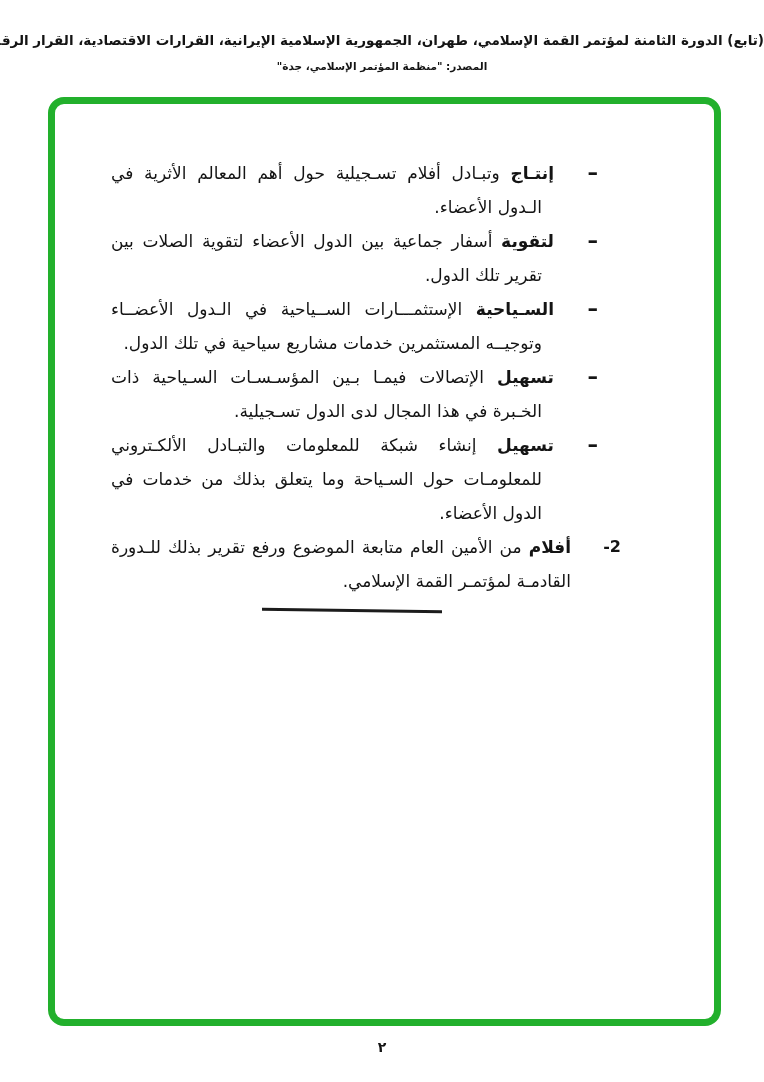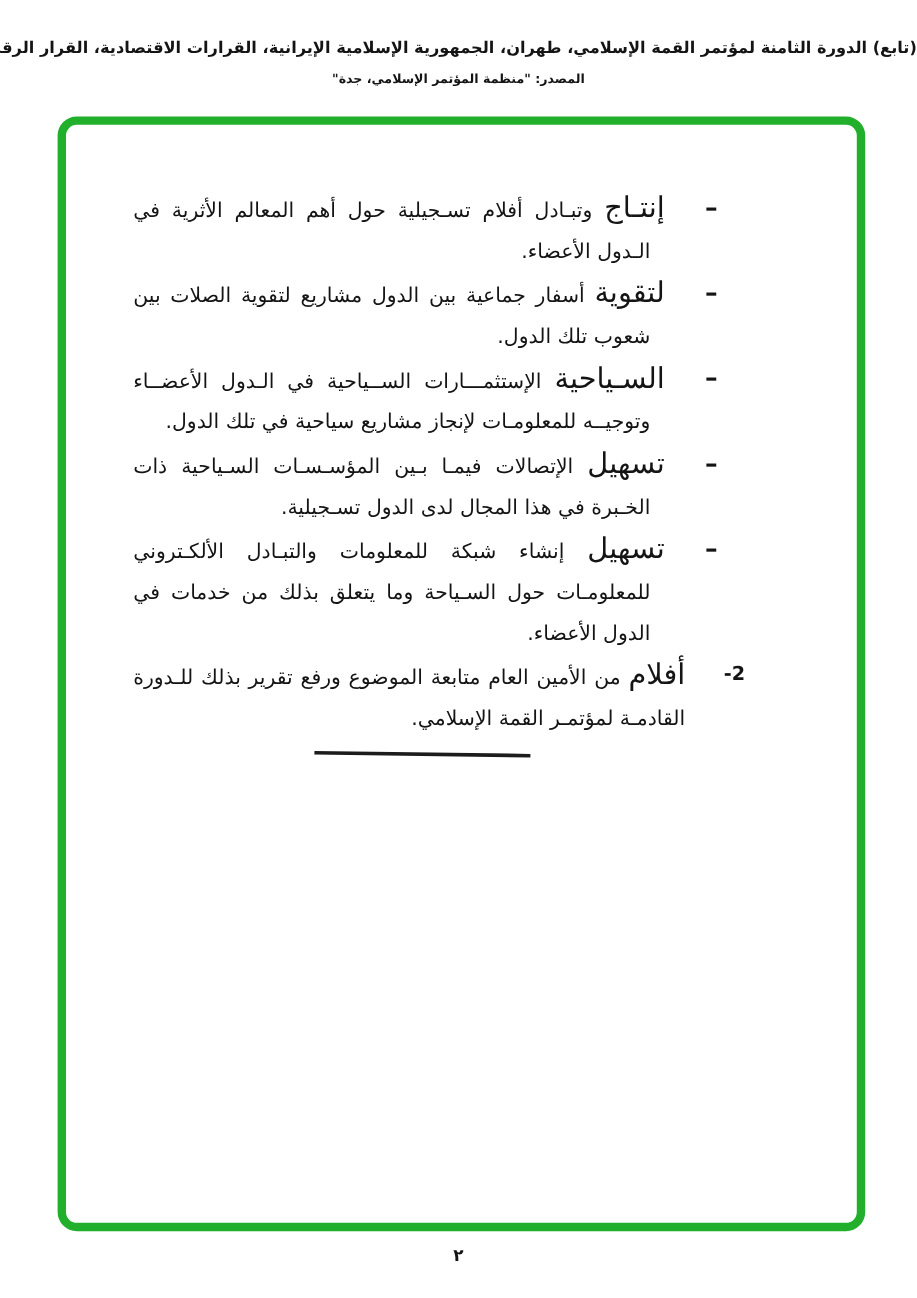--- a/index.html
+++ b/index.html
@@ -56,22 +56,22 @@
     font-size: 21px;
   }
   .bullet-item p {
     flex: 1;
     margin: 0;
     text-align: justify;
     padding-right: 12px;
     text-indent: -12px;
   }
   .lead {
-    font-weight: normal;
-    font-size: 24px;
+    font-weight: bold;
+    font-size: 17px;
   }
   .numbered-item {
     display: flex;
     margin-right: -23px;
   }
   .numbered-item .num {
     flex: 0 0 50px;
     font-weight: bold;
     font-size: 16px;
   }
@@ -113,26 +113,26 @@
   <div class="frame">
     <div class="content">
 
       <div class="bullet-item">
         <span class="marker">–</span>
         <p><span class="lead">إنتـاج</span> <span>وتبـادل أفلام تسـجيلية حول أهم المعالم الأثرية في الـدول الأعضاء.</span></p>
       </div>
 
       <div class="bullet-item">
         <span class="marker">–</span>
-        <p><span class="lead">لتقوية</span> <span>أسفار جماعية بين الدول مشاريع لتقوية الصلات بين شعوب تلك الدول.</span></p>
+        <p><span class="lead">لتقوية</span> <span>أسفار جماعية بين الدول الأعضاء لتقوية الصلات بين تقرير تلك الدول.</span></p>
       </div>
 
       <div class="bullet-item">
         <span class="marker">–</span>
-        <p><span class="lead">السـياحية</span> <span>الإستثمـــارات الســياحية في الـدول الأعضــاء وتوجيــه للمعلومـات لإنجاز مشاريع سياحية في تلك الدول.</span></p>
+        <p><span class="lead">السـياحية</span> <span>الإستثمـــارات الســياحية في الـدول الأعضــاء وتوجيــه المستثمرين خدمات مشاريع سياحية في تلك الدول.</span></p>
       </div>
 
       <div class="bullet-item">
         <span class="marker">–</span>
         <p><span class="lead">تسهيل</span> <span>الإتصالات فيمـا بـين المؤسـسـات السـياحية ذات الخـبرة في هذا المجال لدى الدول تسـجيلية.</span></p>
       </div>
 
       <div class="bullet-item">
         <span class="marker">–</span>
         <p><span class="lead">تسهيل</span> <span>إنشاء شبكة للمعلومات والتبـادل الألكـتروني للمعلومـات حول السـياحة وما يتعلق بذلك من خدمات في الدول الأعضاء.</span></p>

